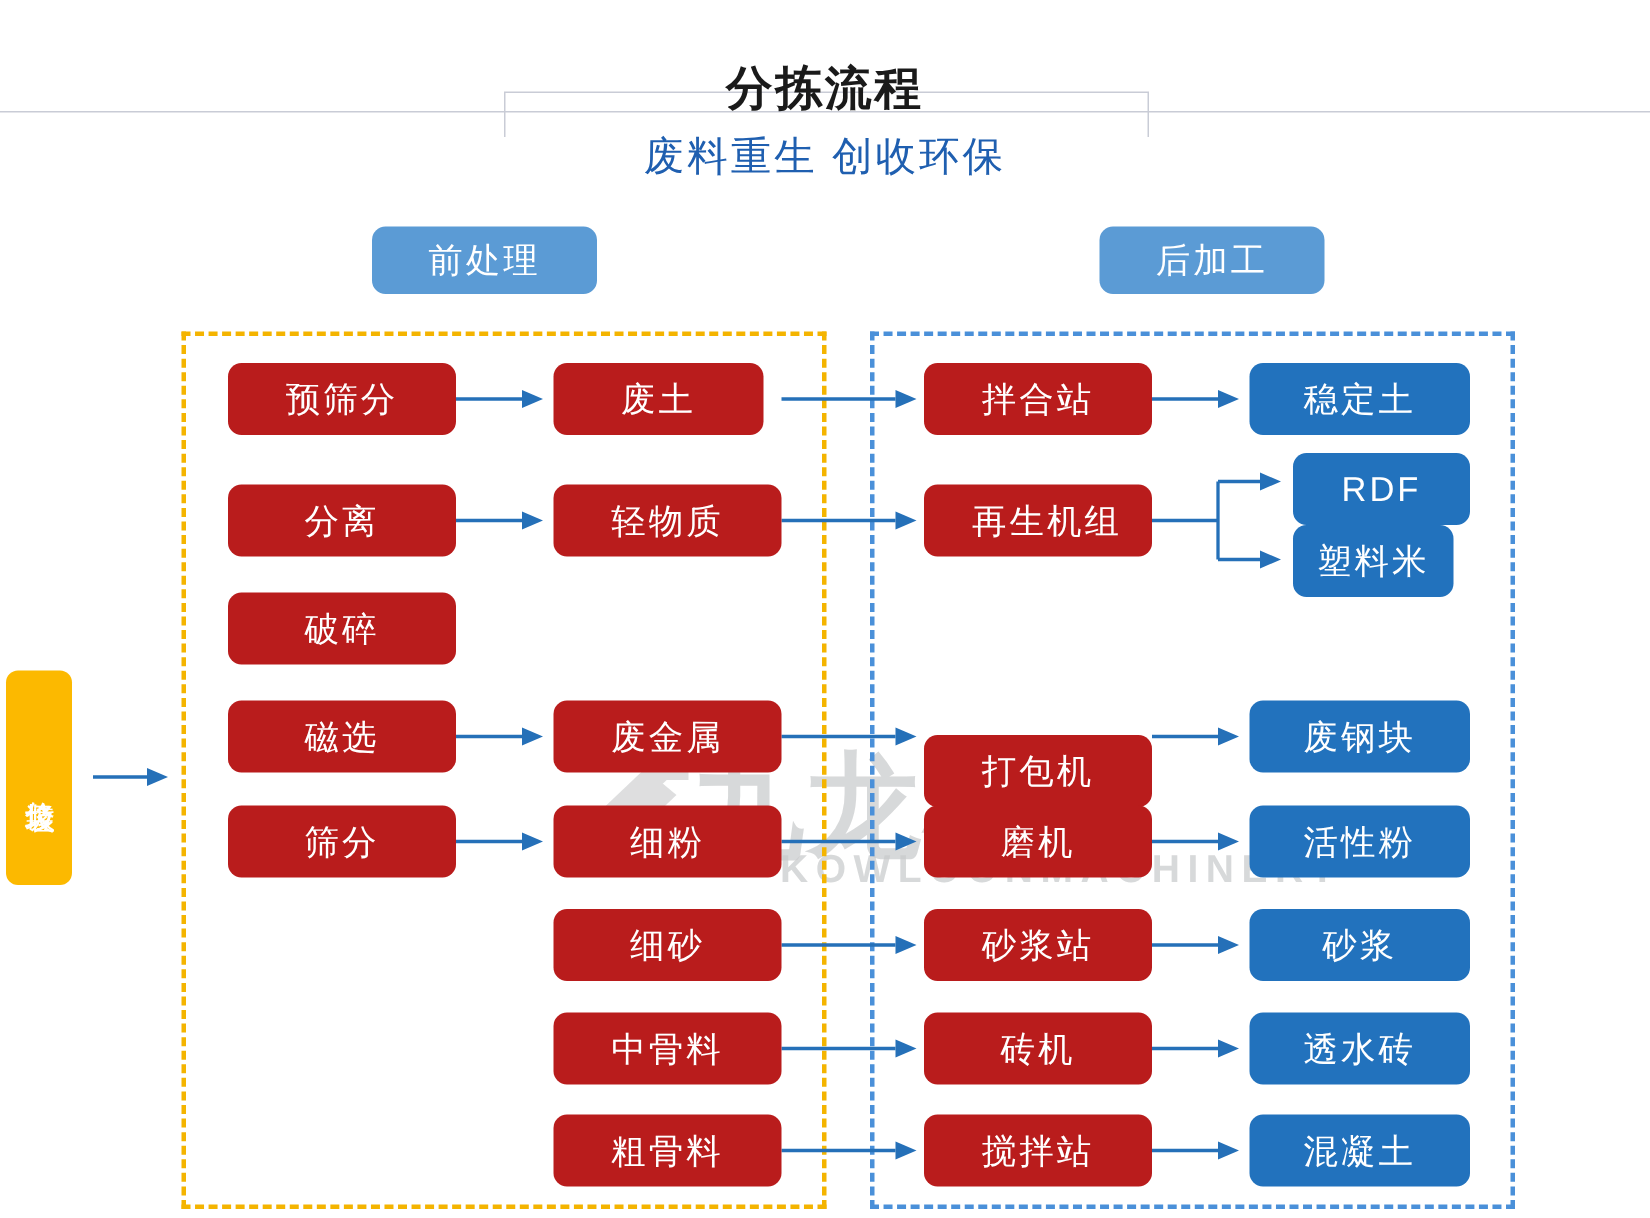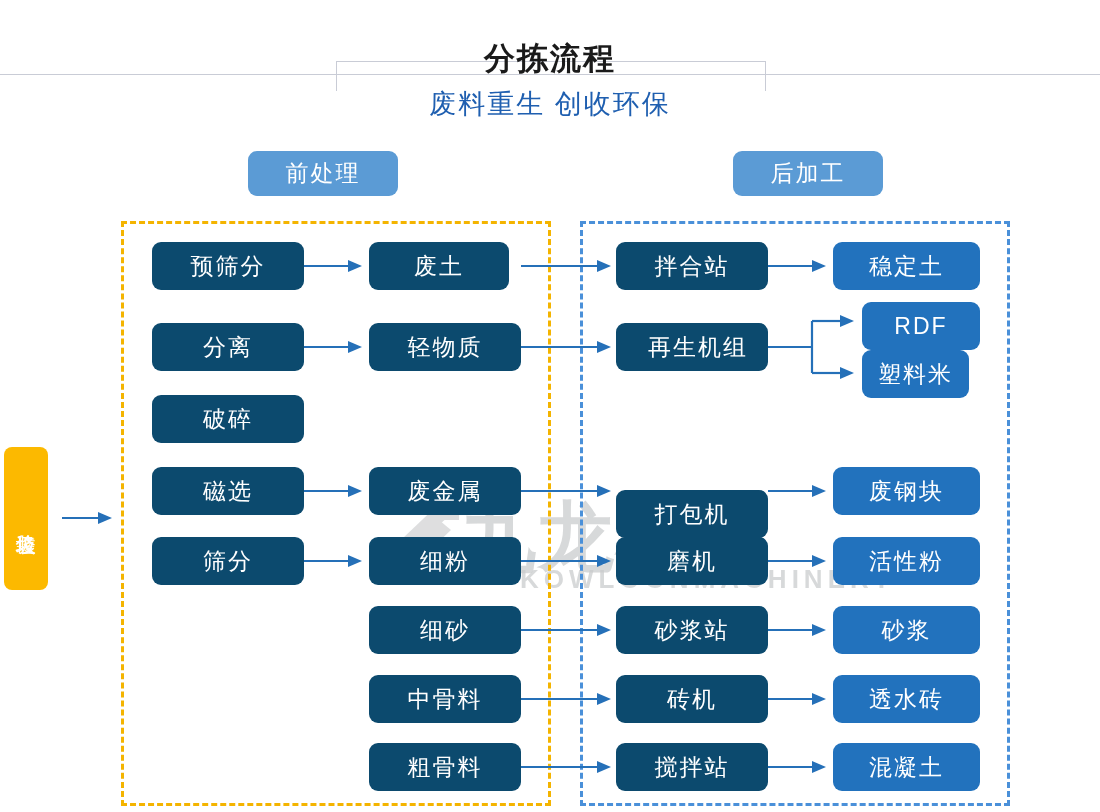--- a/index.html
+++ b/index.html
@@ -121,21 +121,21 @@
     border-radius: 9px;
     display: flex;
     align-items: center;
     justify-content: center;
     color: #ffffff;
     font-size: 23px;
     letter-spacing: 2px;
     z-index: 3;
     white-space: nowrap;
   }
-  .node.light { background: #0c4a6e; }
+  .node.light { background: #b91c1c; }
   .node.dark  { background: #2272bd; }
 
   
   #node-input {
     left: 4px; top: 447px;
     width: 44px; height: 143px;
     border-radius: 8px;
     background: #fcb900;
     color: #ffffff;
     font-size: 20px;

